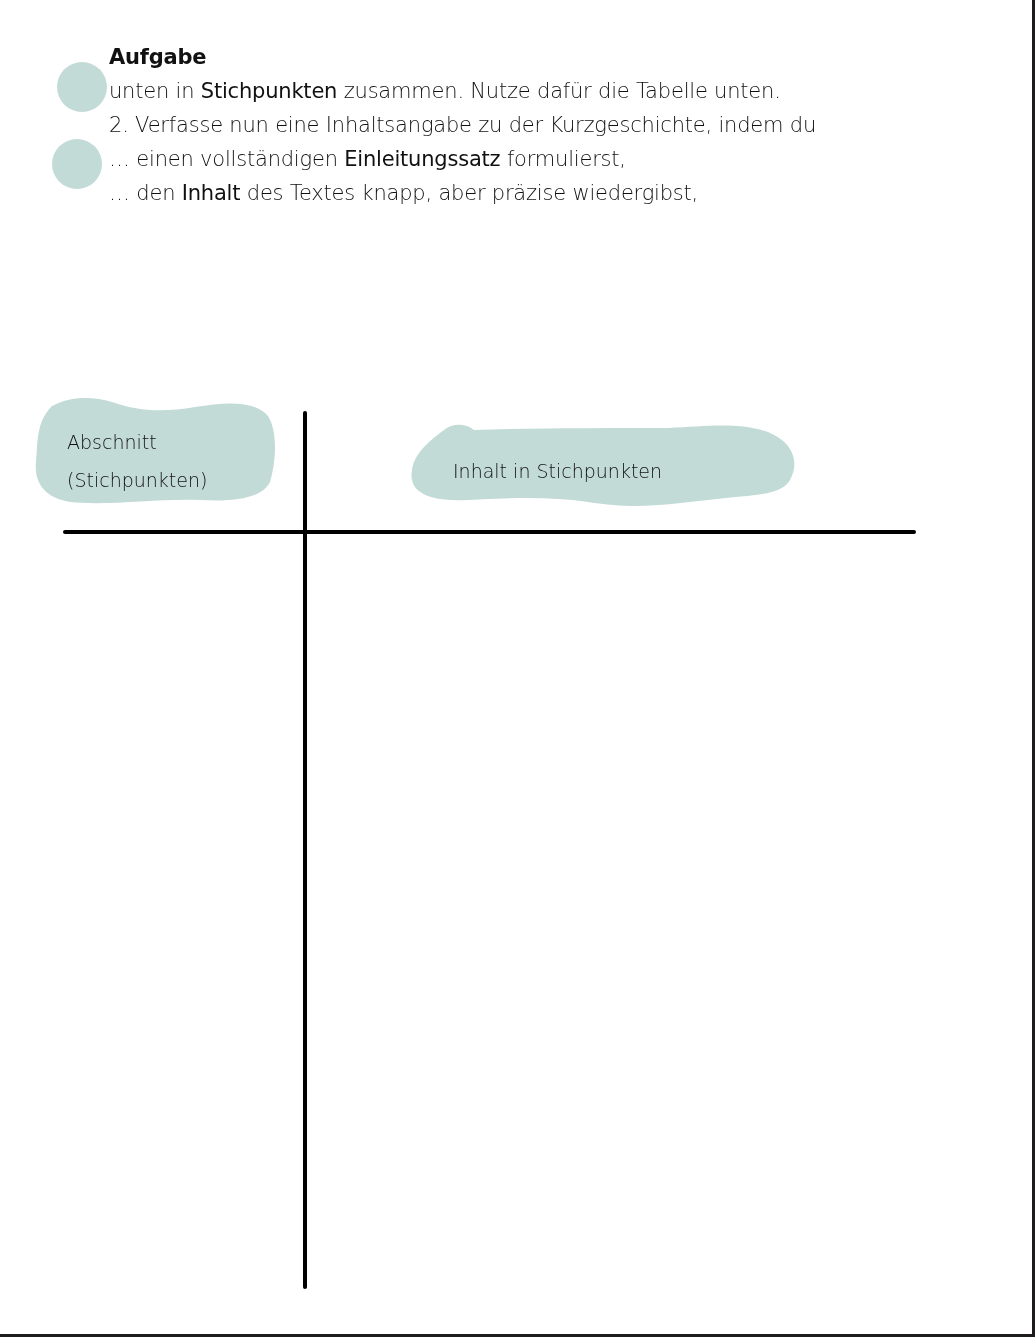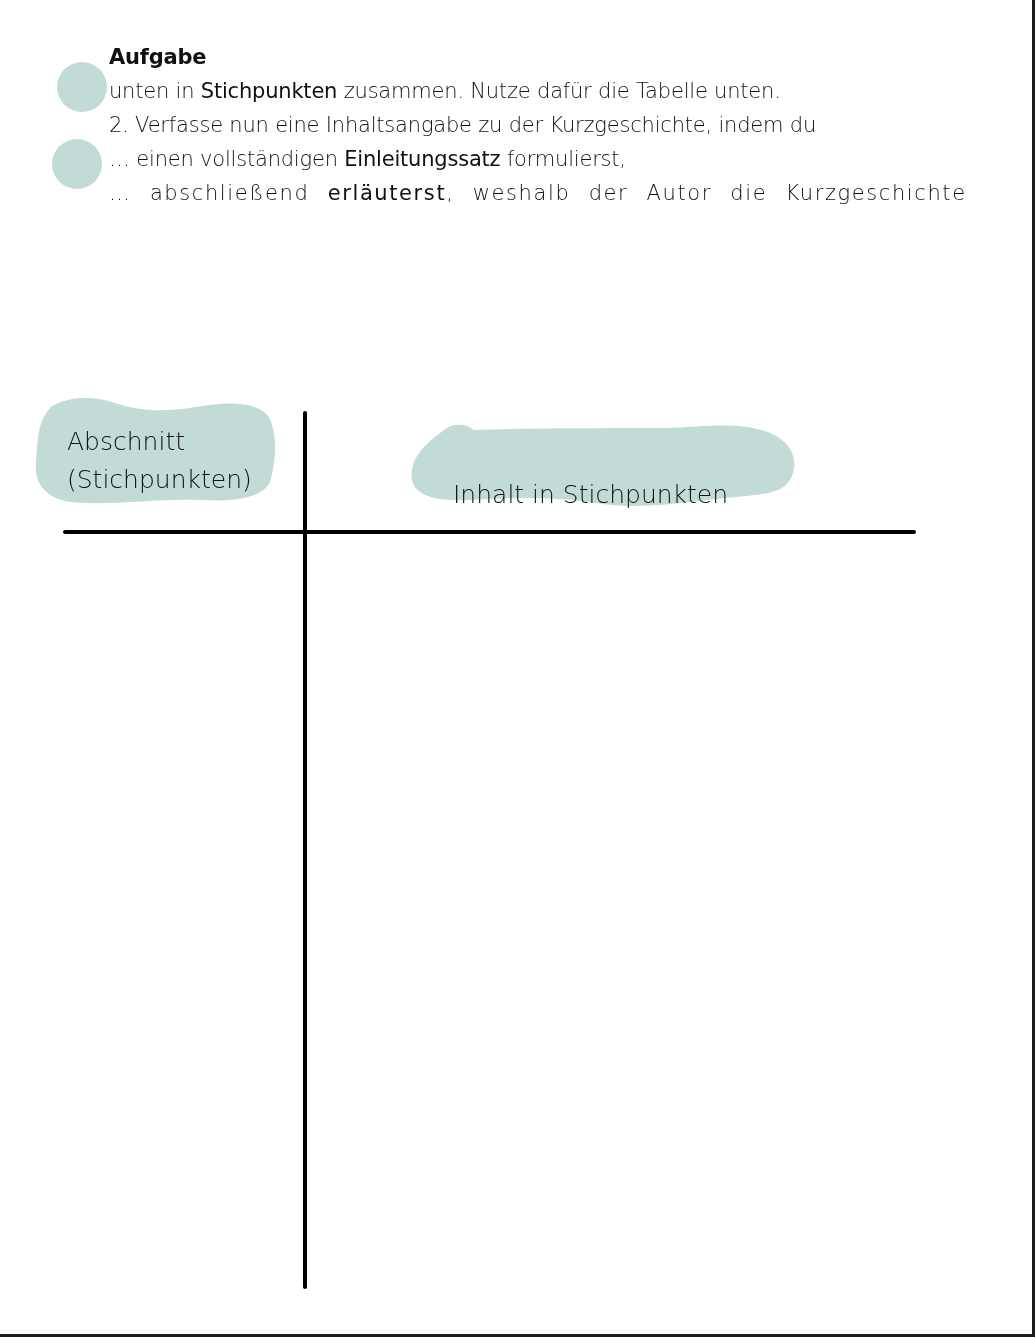--- a/index.html
+++ b/index.html
@@ -68,21 +68,21 @@
     .task .indent {
       padding-left: 43px;
       letter-spacing: -0.2px;
       word-spacing: 0;
     }
     .blob {
       position: absolute;
     }
     .header-label {
       position: absolute;
-      font-size: 25px;
+      font-size: 19px;
       line-height: 38px;
       font-weight: 300;
       color: #111111;
       white-space: nowrap;
     }
     .rule {
       position: absolute;
       background: #000000;
       border-radius: 2px;
     }
@@ -98,40 +98,40 @@
   <div class="task">
     <div class="line title">Aufgabe</div>
 
 
     <div class="line"><span>unten in </span><b>Stichpunkten</b><span> zusammen. Nutze dafür die Tabelle unten.</span></div>
 
     <div class="line"><span>2.</span><span> Verfasse nun eine Inhaltsangabe zu der Kurzgeschichte, indem du</span></div>
 
     <div class="line"><span>… einen vollständigen </span><b>Einleitungssatz</b><span> formulierst,</span></div>
 
+    <div class="line"><span>… den </span><b>Inhalt</b><span> des Textes knapp, aber präzise wiedergibst,</span></div>
 
-    <div class="line justified"><span>… abschließend </span><b>erläuterst</b><span>, weshalb der Autor die Kurzgeschichte</span></div>
   </div>
 
   <svg class="blob" style="left:30px; top:392px;" width="250" height="118" viewBox="0 0 250 118">
     <path d="M22 14 C40 4, 62 4, 82 10 C110 20, 135 20, 165 15 C195 10, 225 8, 238 24
              C248 40, 246 70, 240 90 C232 106, 205 110, 170 108 C130 106, 80 114, 40 110
              C14 106, 4 90, 6 70 C8 50, 6 30, 22 14 Z" fill="#c2dbd7"></path>
   </svg>
   <svg class="blob" style="left:408px; top:422px;" width="392" height="88" viewBox="0 0 392 88">
     <path d="M36 8 C44 1, 58 1, 66 8 C120 6, 200 6, 260 6 C300 4, 330 0, 360 10
              C385 20, 392 40, 382 58 C372 74, 350 72, 300 78 C260 82, 230 88, 180 80
              C140 74, 100 76, 60 78 C20 80, 0 70, 4 48 C6 32, 20 20, 36 8 Z" fill="#c2dbd7"></path>
   </svg>
 
   <div class="header-label" style="left:67px; top:423px;">
     <div>Abschnitt</div>
     <div>(Stichpunkten)</div>
   </div>
-  <div class="header-label" style="left:453px; top:476px;">Inhalt in Stichpunkten</div>
+  <div class="header-label" style="left:453px; top:452px;">Inhalt in Stichpunkten</div>
 
   <div class="rule" style="left:63px; top:530px; width:853px; height:4px;"></div>
   <div class="rule" style="left:303px; top:411px; width:4px; height:878px;"></div>
 
   <div style="position:absolute; left:63px; top:536px; width:238px; height:750px;"></div>
   <div style="position:absolute; left:309px; top:536px; width:606px; height:750px;"></div>
 
   <div class="page-border-right"></div>
   <div class="page-border-bottom"></div>
 </div>

